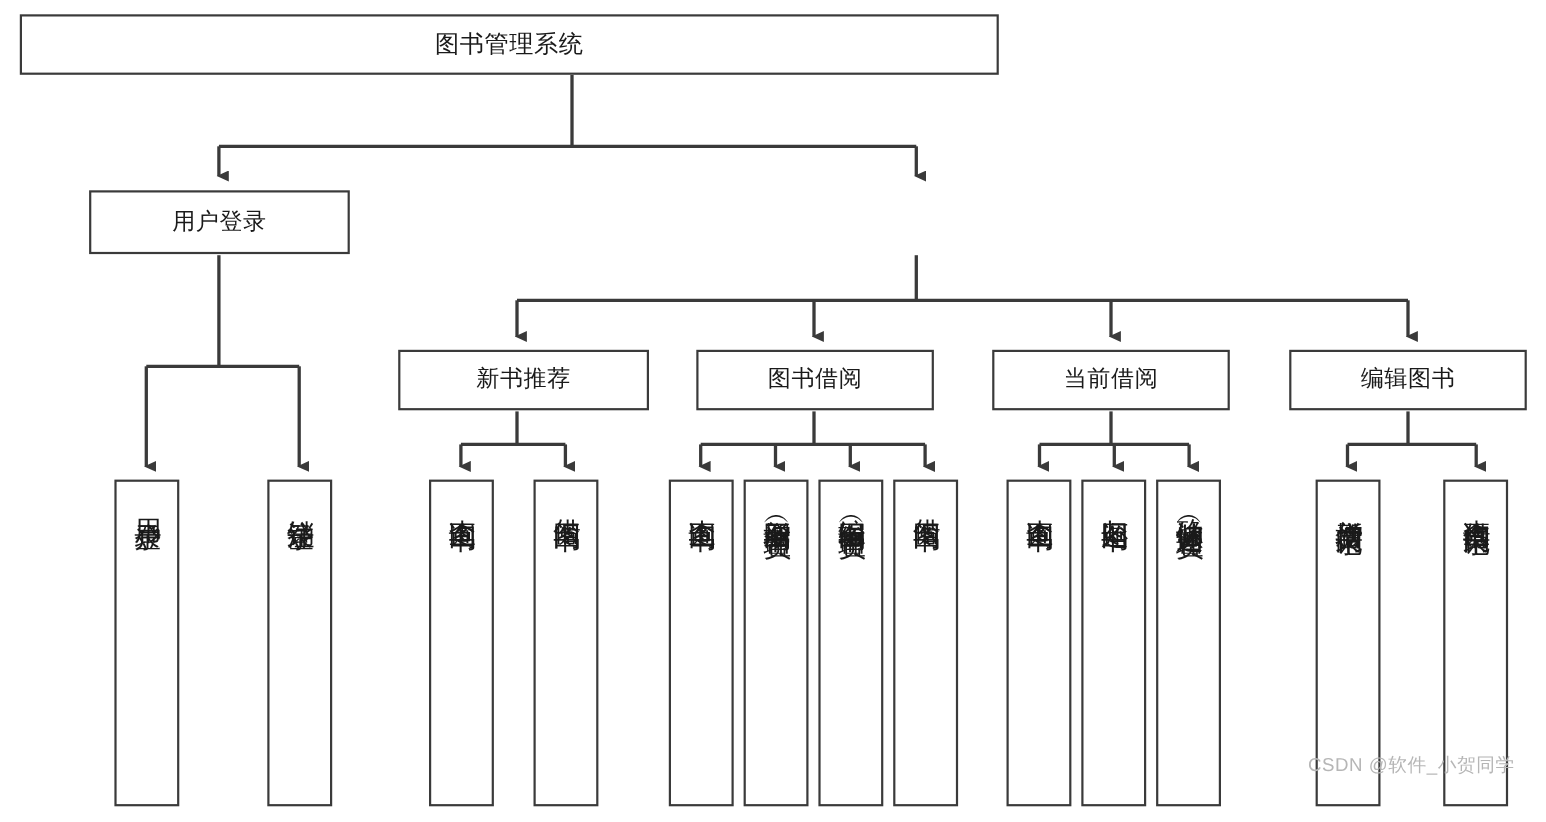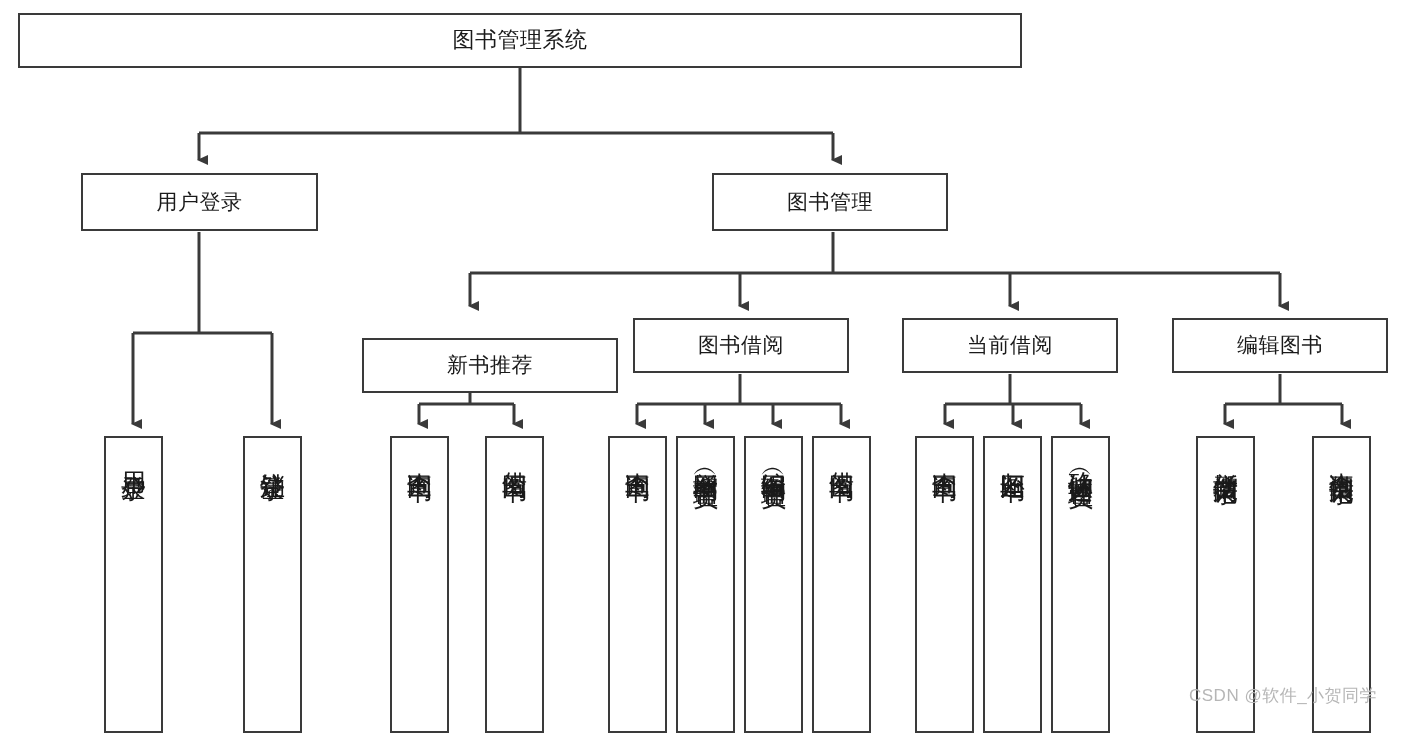--- a/index.html
+++ b/index.html
@@ -120,32 +120,29 @@
       <path d="M 1013 404 L 1013 424" marker-end="url(#arrow)"></path>
       <path d="M 1081 404 L 1081 424" marker-end="url(#arrow)"></path>
 
       <path d="M 1280 374 L 1280 404"></path>
       <path d="M 1225 404 L 1342 404"></path>
       <path d="M 1225 404 L 1225 424" marker-end="url(#arrow)"></path>
       <path d="M 1342 404 L 1342 424" marker-end="url(#arrow)"></path>
     </g>
   </svg>
 
-  <div class="node horiz root" style="left:18px; top:13px; width:1004px; height:55px;">
+  <div class="node horiz root" style="left:18px; top:13px; width:890px; height:55px;">
     <span class="label">图书管理系统</span>
   </div>
 
   <div class="node horiz" style="left:81px; top:173px; width:237px; height:58px;">
     <span class="label">用户登录</span>
   </div>
-  <div class="node horiz" style="left:712px; top:173px; width:236px; height:58px;">
-    <span class="label">图书管理</span>
-  </div>
 
-  <div class="node horiz" style="left:362px; top:318px; width:256px; height:55px;margin-top:20px;">
+  <div class="node horiz" style="left:362px; top:318px; width:228px; height:55px;">
     <span class="label">新书推荐</span>
   </div>
   <div class="node horiz" style="left:902px; top:318px; width:216px; height:55px;">
     <span class="label">当前借阅</span>
   </div>
   <div class="node horiz" style="left:633px; top:318px; width:216px; height:55px;">
     <span class="label">图书借阅</span>
   </div>
   <div class="node horiz" style="left:1172px; top:318px; width:216px; height:55px;">
     <span class="label">编辑图书</span>

